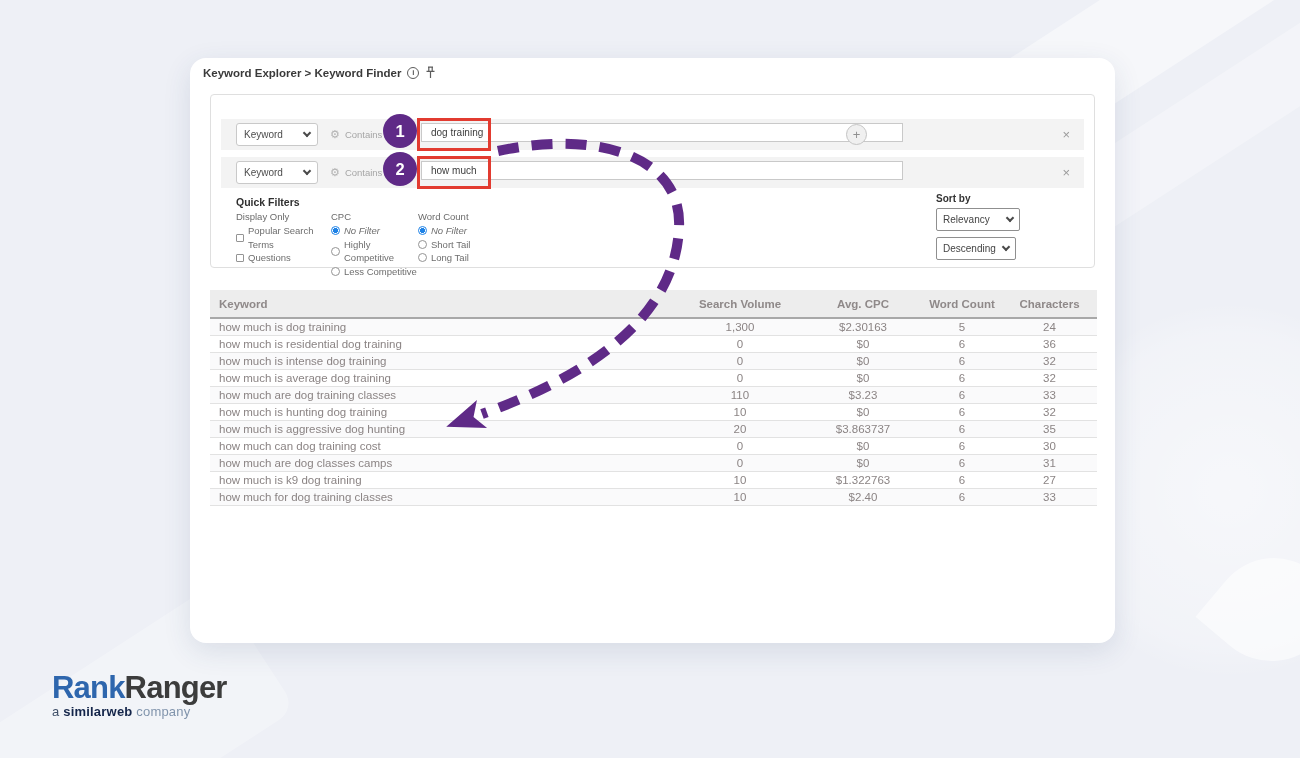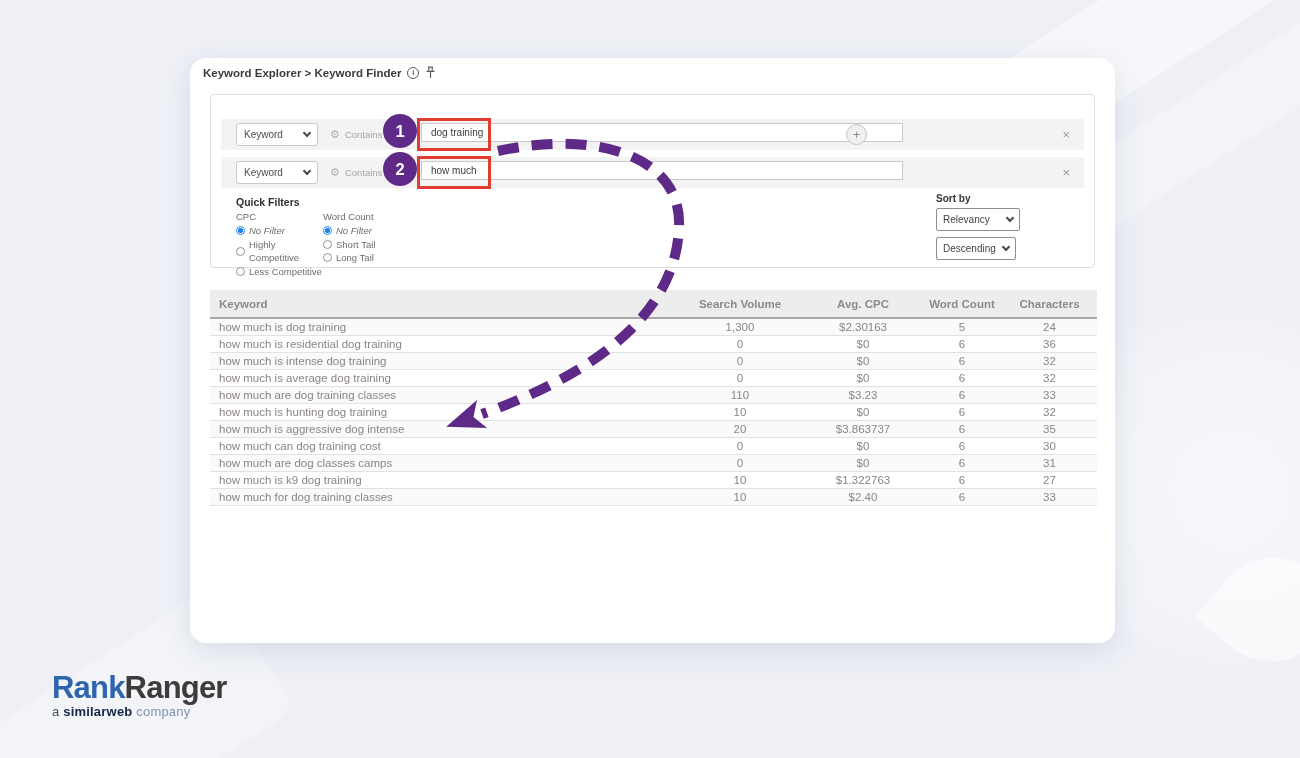--- a/index.html
+++ b/index.html
@@ -134,20 +134,31 @@
       <div class="inputwrap">
         <input class="finput" value="how much" style="">
         <div class="redbox"></div>
       </div>
       <span class="xclose">×</span>
     </div>
 
     <div class="qf">
       <div class="qf-title">Quick Filters</div>
       <div class="qf-cols">
+        <div class="qf-col c1">
+          <div class="qf-label">Display Only</div>
+          <label class="qf-item">
+            <span class="cb"></span>
+            <span>Popular Search Terms</span>
+          </label>
+          <label class="qf-item">
+            <span class="cb"></span>
+            <span>Questions</span>
+          </label>
+        </div>
         <div class="qf-col c2">
           <div class="qf-label">CPC</div>
           <label class="qf-item">
             <span class="rb sel"></span>
             <span class="ital">No Filter</span>
           </label>
           <label class="qf-item">
             <span class="rb"></span>
             <span>Highly Competitive</span>
           </label>
@@ -233,21 +244,21 @@
       <div class="td">33</div>
     </div>
     <div class="trow">
       <div class="td k">how much is hunting dog training</div>
       <div class="td">10</div>
       <div class="td">$0</div>
       <div class="td">6</div>
       <div class="td">32</div>
     </div>
     <div class="trow">
-      <div class="td k">how much is aggressive dog intense</div>
+      <div class="td k">how much is aggressive dog hunting</div>
       <div class="td">20</div>
       <div class="td">$3.863737</div>
       <div class="td">6</div>
       <div class="td">35</div>
     </div>
     <div class="trow">
       <div class="td k">how much can dog training cost</div>
       <div class="td">0</div>
       <div class="td">$0</div>
       <div class="td">6</div>

